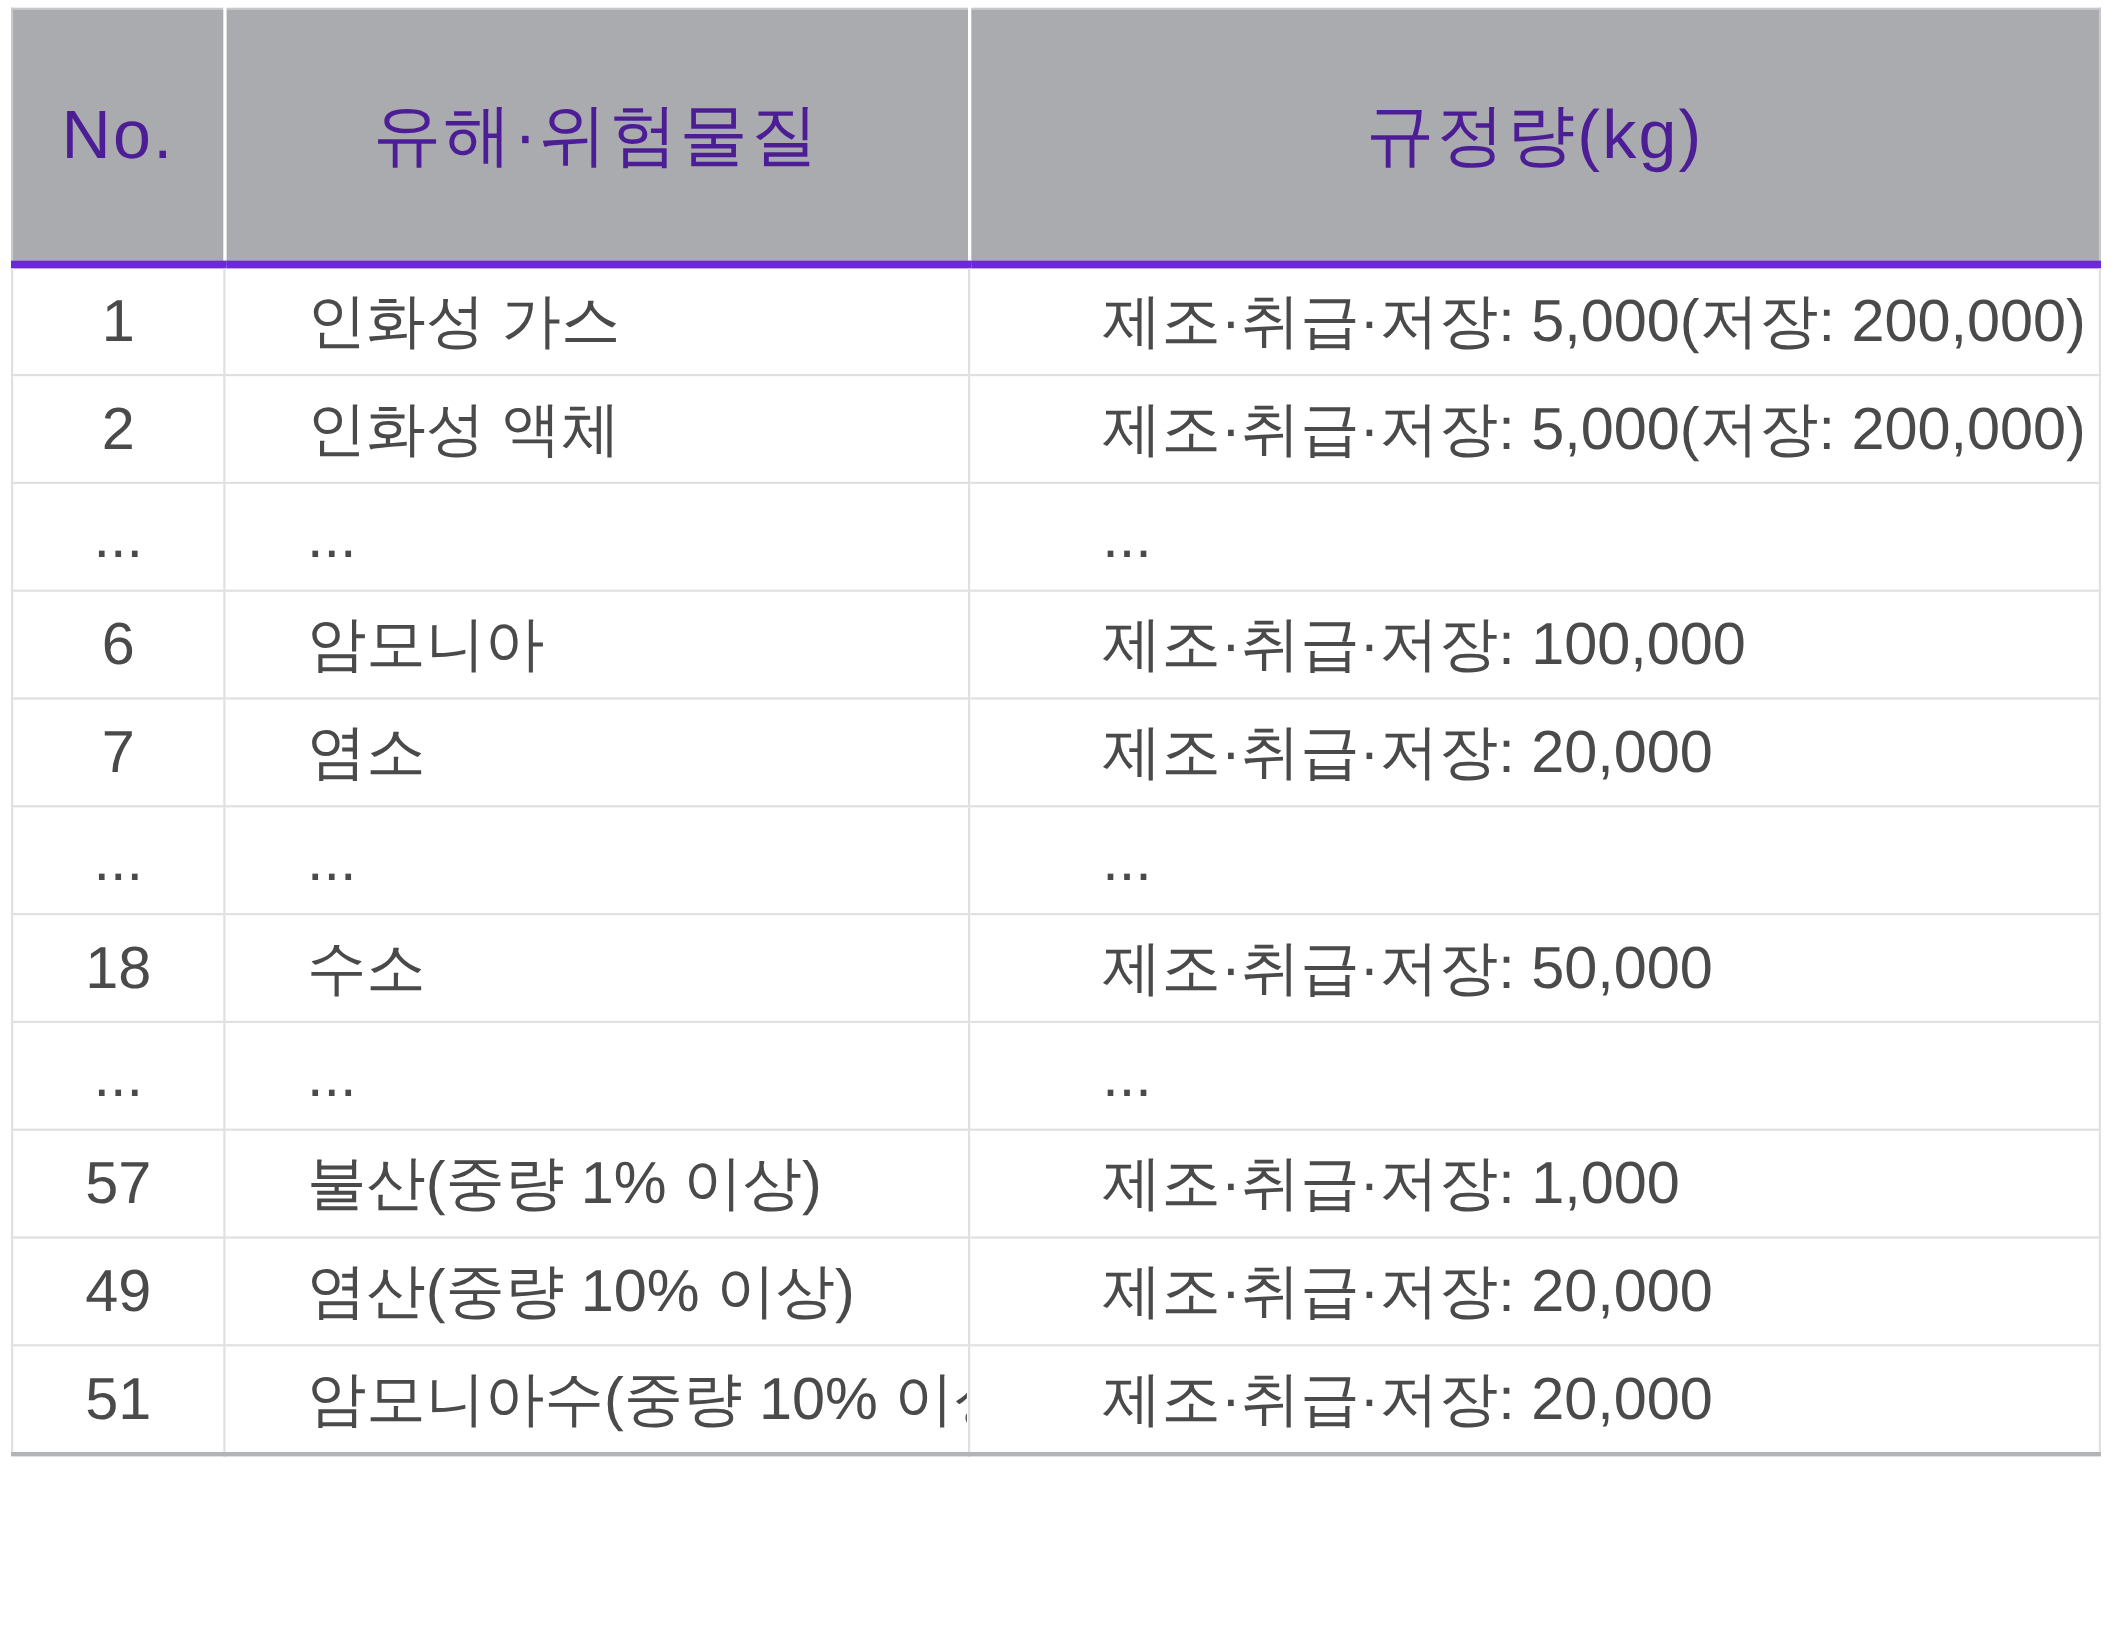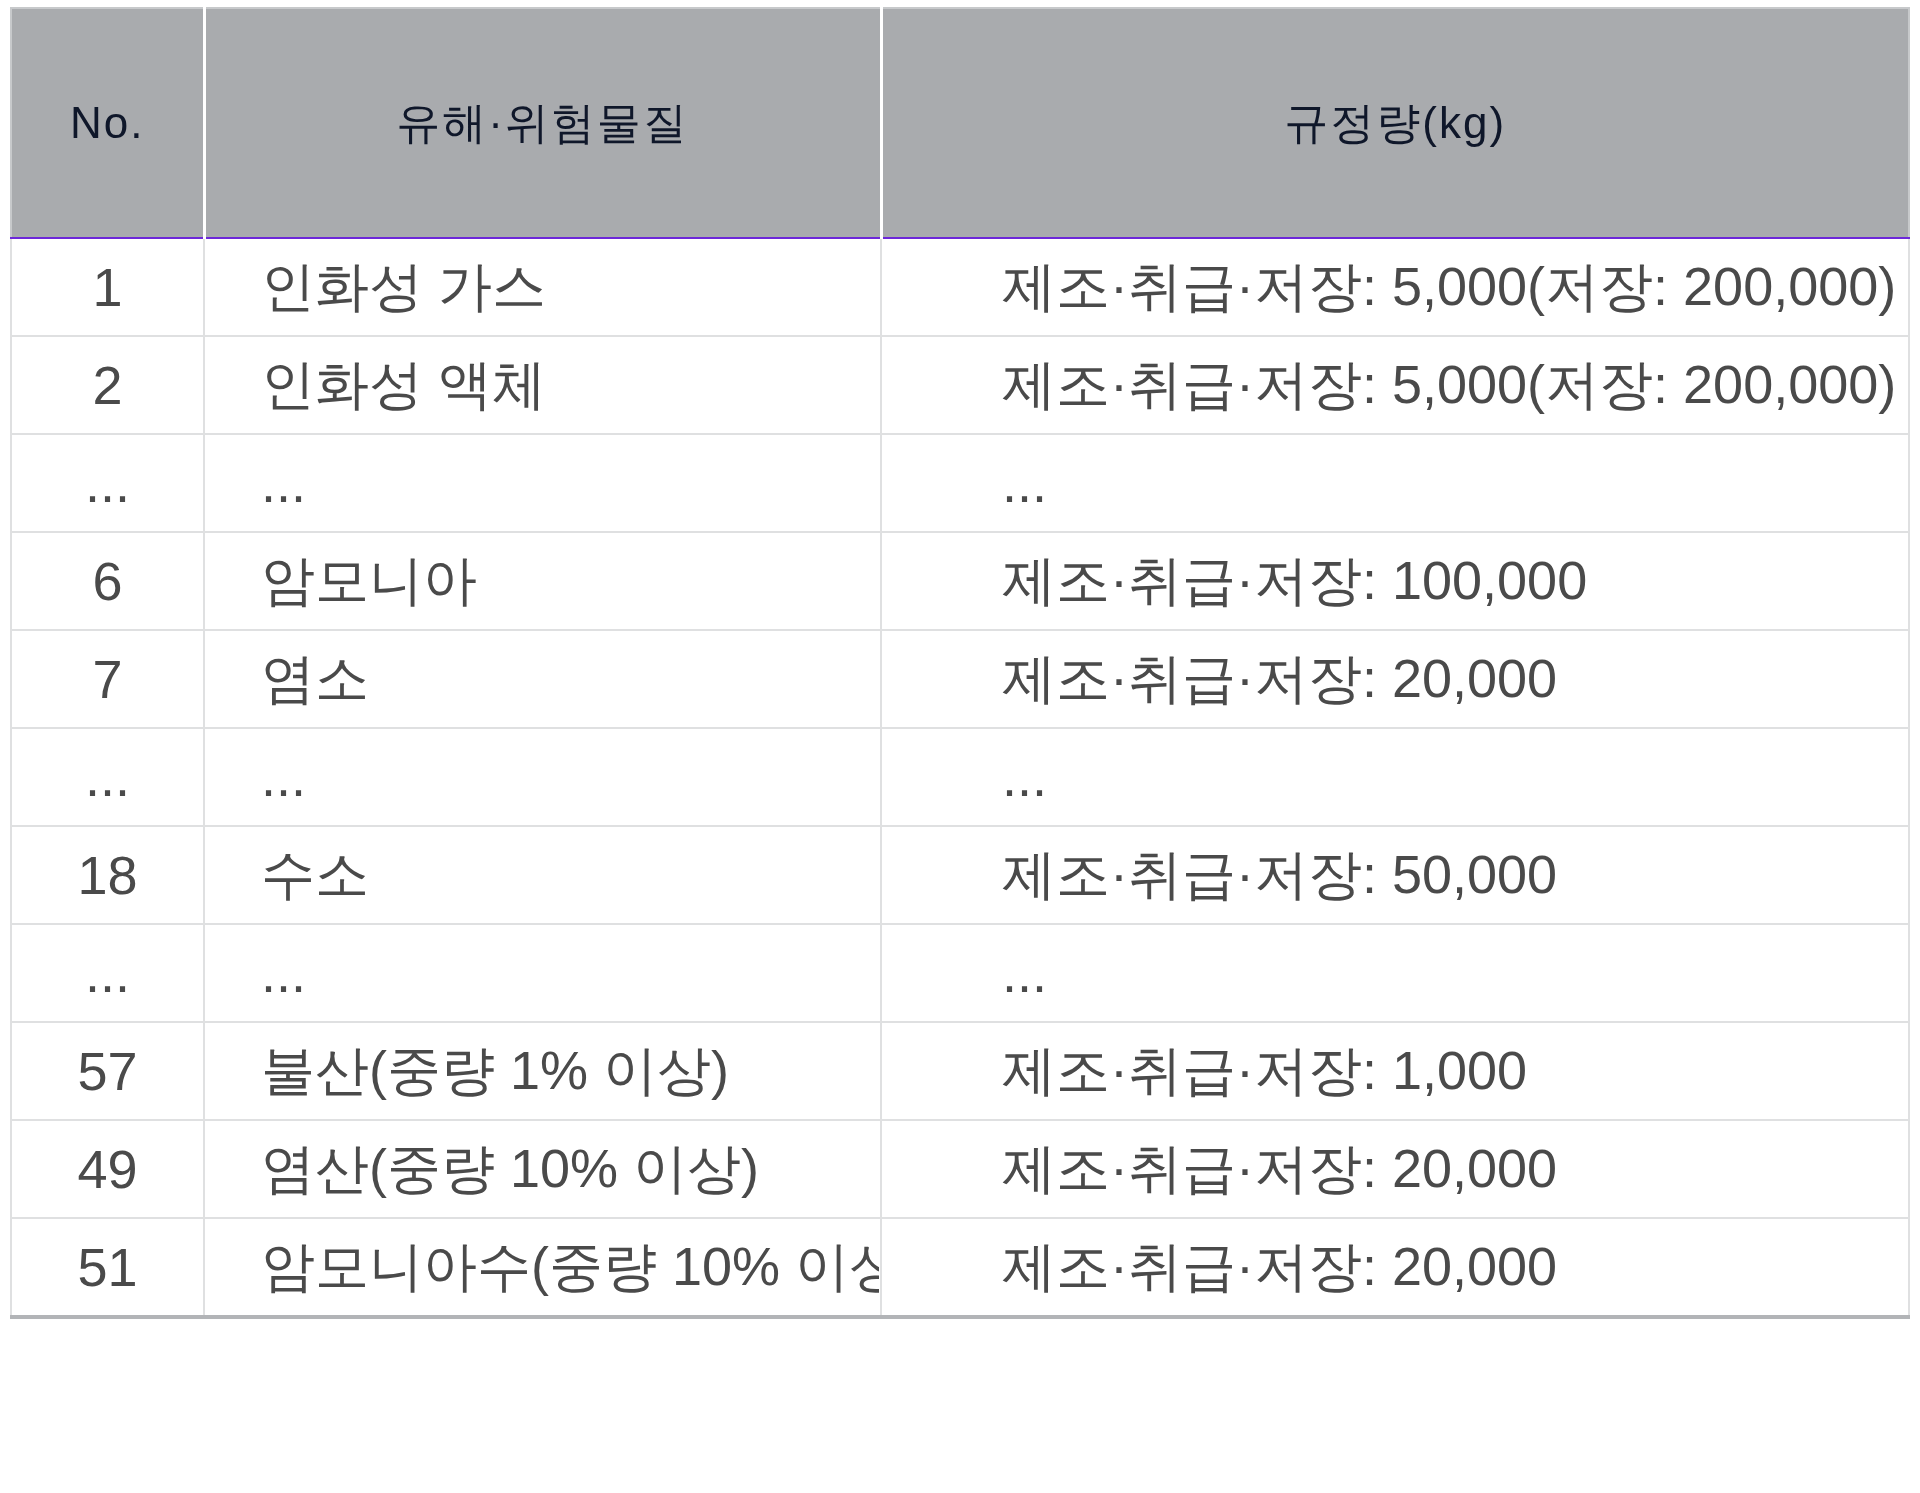--- a/index.html
+++ b/index.html
@@ -27,45 +27,45 @@
     border: 2px solid #c7c9cb;
     border-bottom: 4px solid #b2b4b7;
   }
   table.haz col.col-no  { width: 193px; }
   table.haz col.col-sub { width: 677px; }
   table.haz col.col-qty { width: 1028px; }
 
   thead th {
     background: #a9abae;
     height: 228px;
-    font-size: 44px;
+    font-size: 62px;
     font-weight: 400;
-    color: #0f172a;
+    color: #4c1d95;
     text-align: center;
     vertical-align: middle;
     letter-spacing: 2px;
     border-left: 3px solid #ffffff;
-    border-bottom: 2px solid #6d28d9;
+    border-bottom: 7px solid #6d28d9;
     padding: 0;
   }
   thead th:first-child { border-left: none; }
 
   tbody td {
     height: 96px;
     font-size: 54px;
     color: #4a4a4a;
     vertical-align: middle;
     border: 2px solid #dfe0e1;
     padding: 0;
     white-space: nowrap;
     overflow: hidden;
   }
   tbody tr:first-child td { border-top: none; }
   tbody td.c-no  { text-align: center; }
-  tbody td.c-sub { padding-left: 56px;  text-align: left; border-radius: 22px; }
+  tbody td.c-sub { padding-left: 74px;  text-align: left; border-radius: 22px; }
   tbody td.c-qty { padding-left: 120px; text-align: left; }
 </style>
 </head>
 <body>
 
 <div class="page">
   <table class="haz">
     <colgroup>
       <col class="col-no">
       <col class="col-sub">

